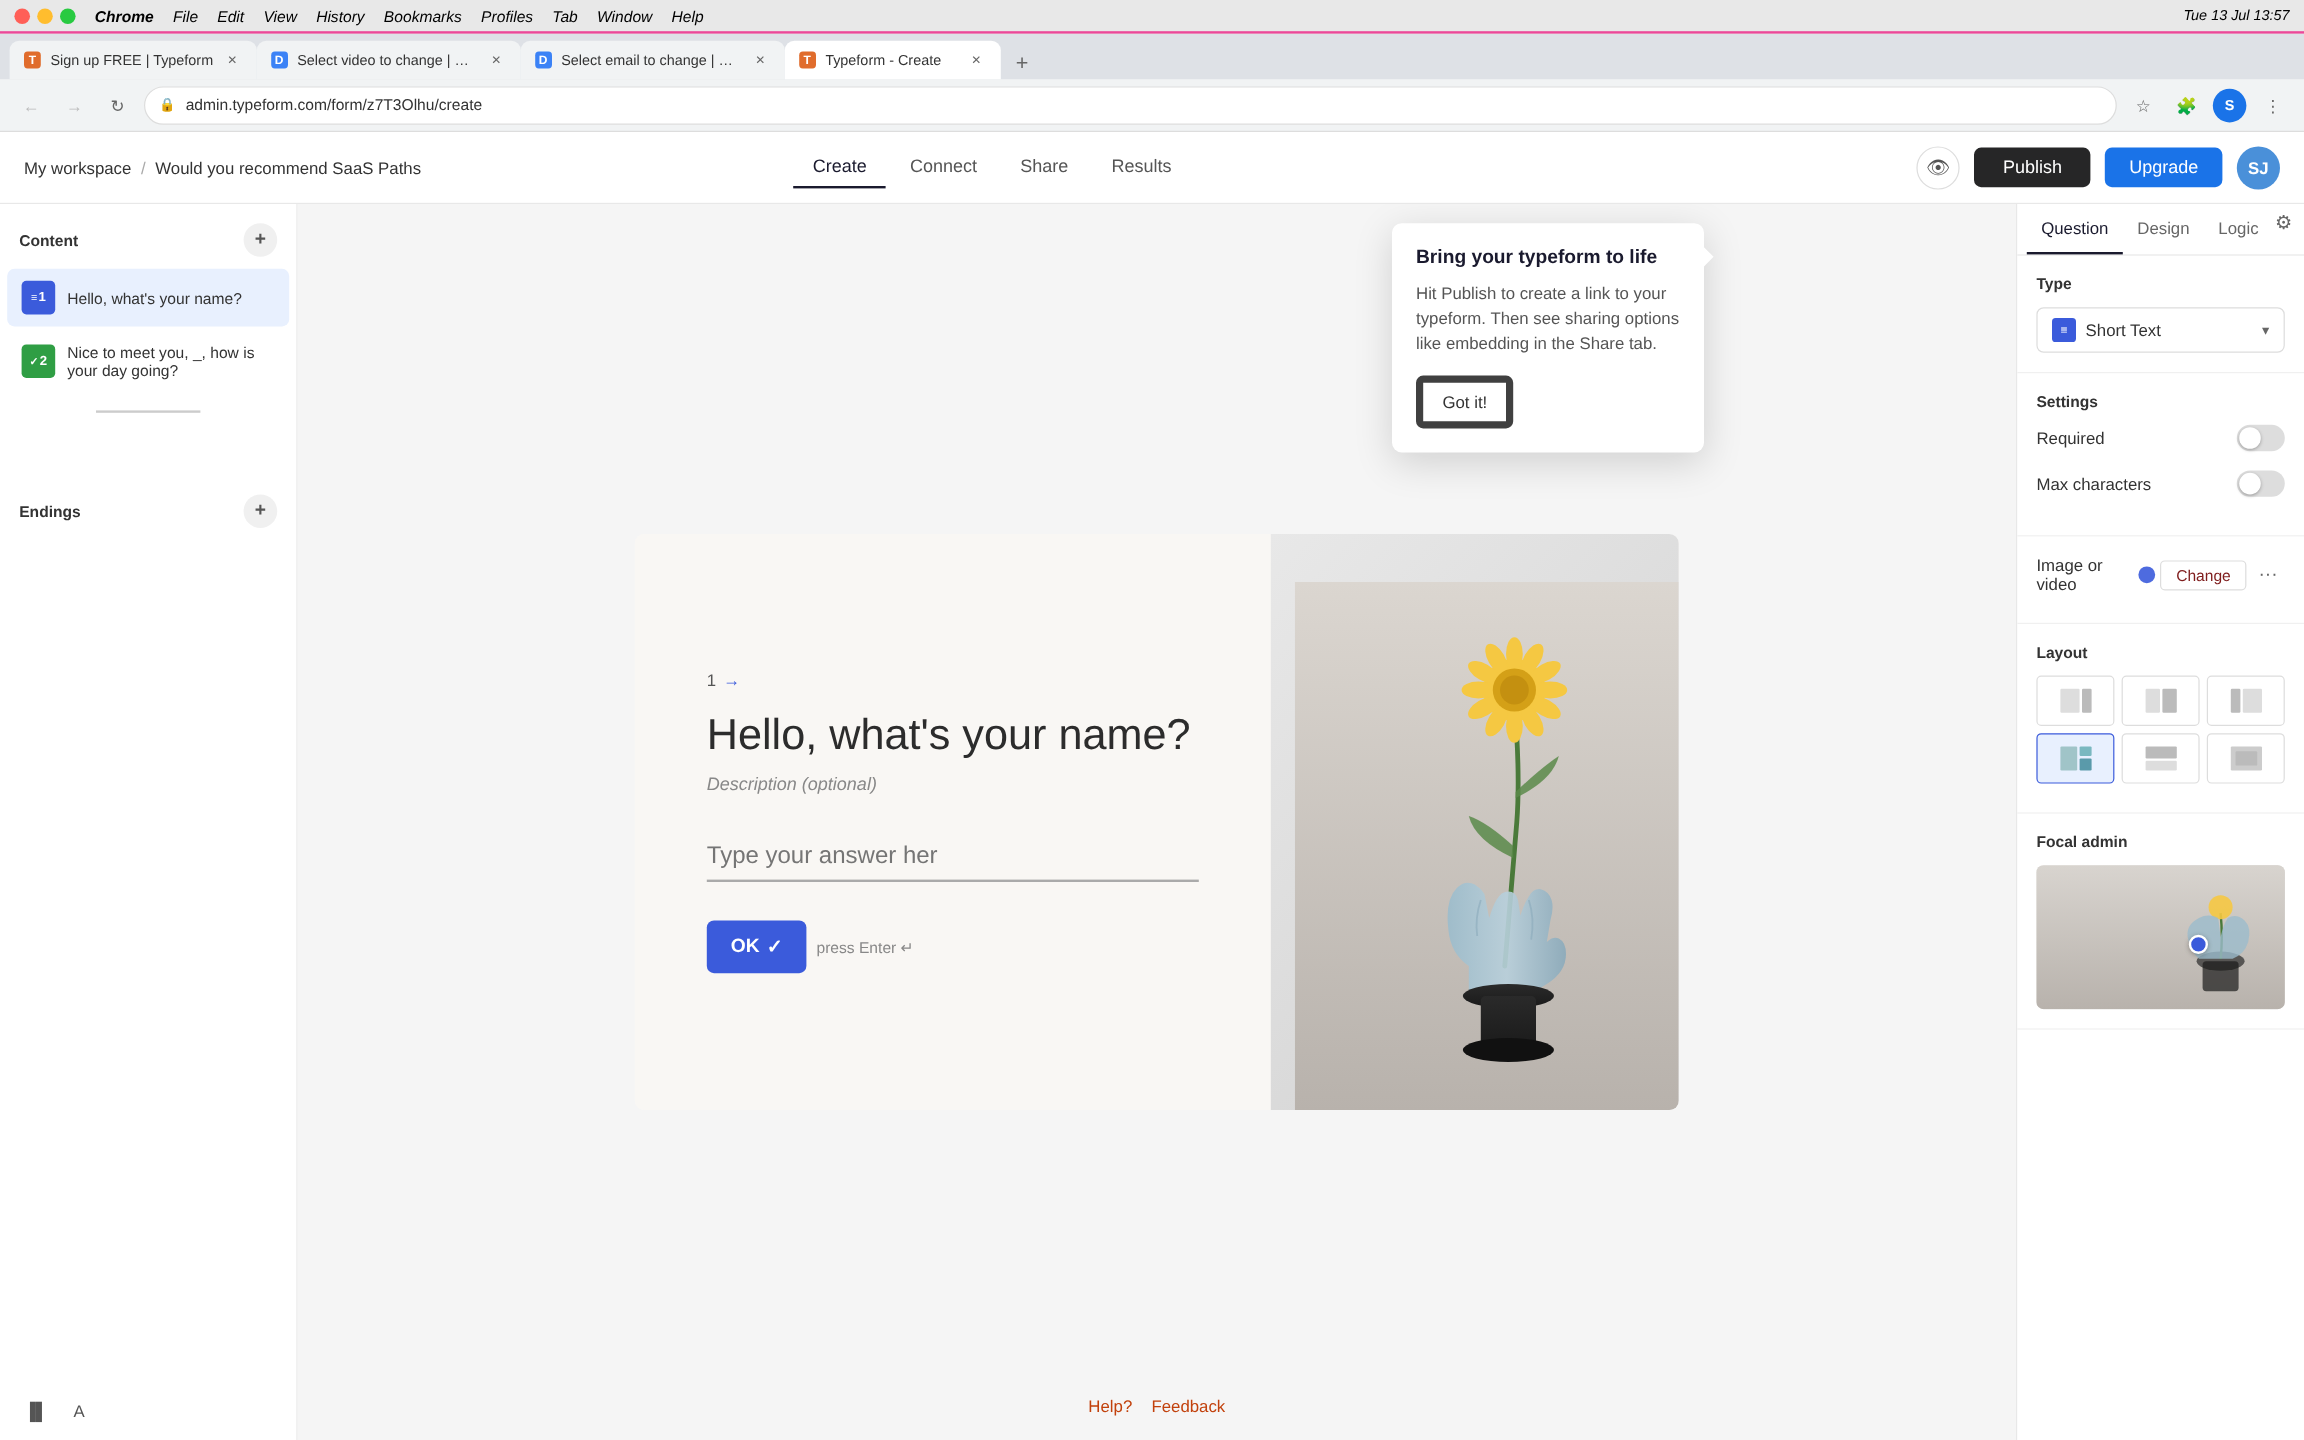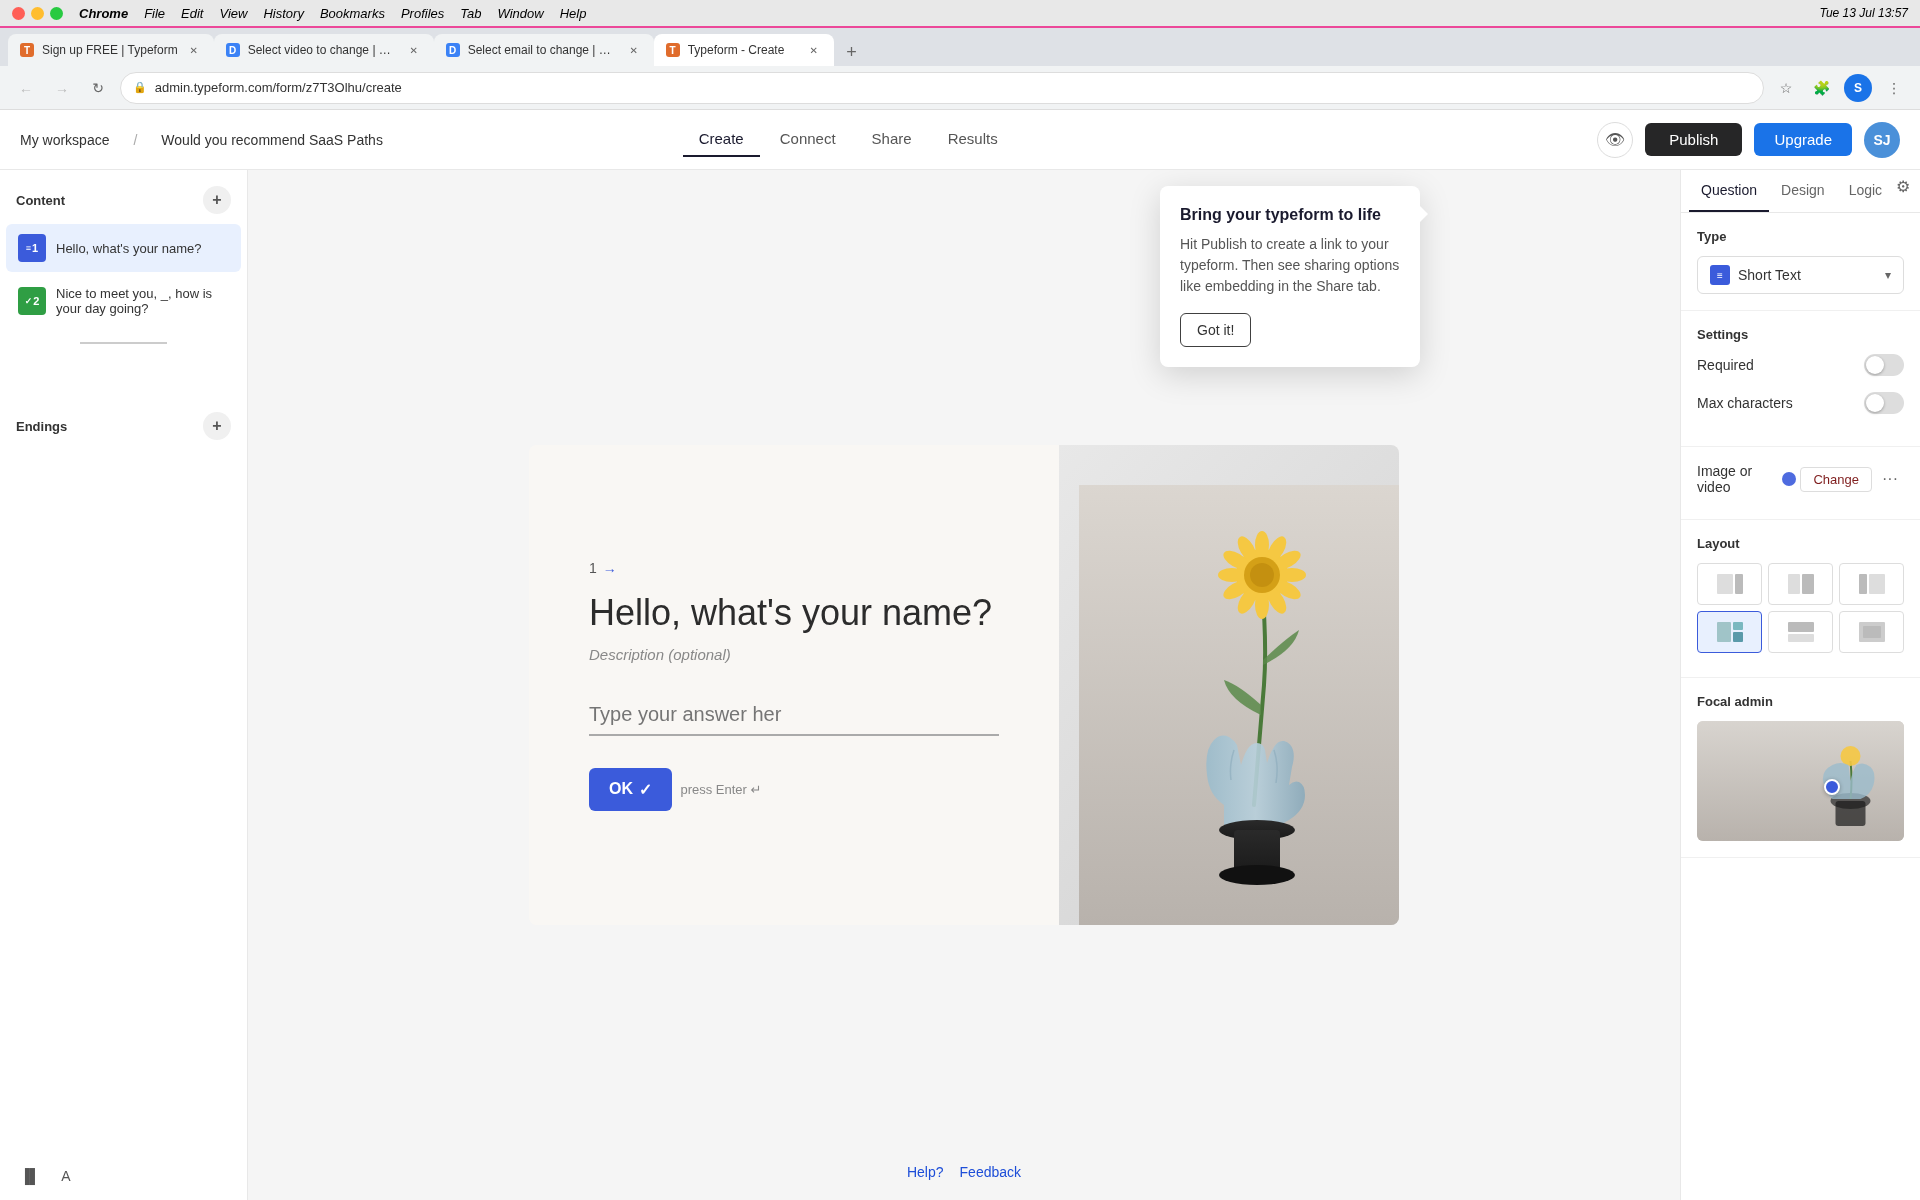--- a/index.html
+++ b/index.html
@@ -94,21 +94,21 @@
     
     .app-header {
       height: 60px;
       background: #fff;
       border-bottom: 1px solid #e8e8e8;
       display: flex;
       align-items: center;
       padding: 0 20px;
       gap: 16px;
     }
-    .breadcrumb { display: flex; align-items: center; gap: 24px; font-size: 14px; color: #666; }
+    .breadcrumb { display: flex; align-items: center; gap: 8px; font-size: 14px; color: #666; }
     .breadcrumb .workspace { color: #333; cursor: pointer; }
     .breadcrumb .separator { color: #aaa; }
     .breadcrumb .form-name { color: #333; font-weight: 500; cursor: pointer; }
     .app-header-nav { display: flex; align-items: center; gap: 4px; margin: 0 auto; }
     .nav-tab {
       padding: 8px 16px;
       font-size: 15px;
       color: #555;
       cursor: pointer;
       border-bottom: 2px solid transparent;
@@ -196,21 +196,21 @@
     .ok-btn { display: flex; align-items: center; gap: 8px; }
     .ok-button { padding: 12px 20px; background: #3b5bdb; color: #fff; border: none; border-radius: 6px; font-size: 16px; font-weight: 600; cursor: pointer; display: flex; align-items: center; gap: 6px; }
     .press-enter { font-size: 13px; color: #888; }
     .form-image {
       width: 340px;
       background: linear-gradient(135deg, #e8e8e8 0%, #d0d0d0 100%);
       position: relative;
       overflow: hidden;
       flex-shrink: 0;
     }
-    .canvas-help { font-size: 14px; color: #1d4ed8; cursor: pointer; text-decoration: none; }
+    .canvas-help { font-size: 14px; color: #c2410c; cursor: pointer; text-decoration: none; }
 
     
     .right-panel {
       width: 240px;
       background: #fff;
       border-left: 1px solid #e8e8e8;
       display: flex;
       flex-direction: column;
       overflow-y: auto;
       flex-shrink: 0;
@@ -335,21 +335,21 @@
       border-radius: 8px;
       box-shadow: 0 8px 32px rgba(0,0,0,0.15);
       padding: 20px;
       z-index: 100;
     }
     .tooltip-title { font-size: 16px; font-weight: 600; color: #1a1a2e; margin-bottom: 10px; }
     .tooltip-body { font-size: 14px; color: #555; line-height: 1.5; margin-bottom: 16px; }
     .got-it-btn {
       padding: 8px 16px;
       background: #fff;
-      border: 1px solid #404040;
+      border: 6px solid #404040;
       border-radius: 6px;
       font-size: 14px;
       color: #333;
       cursor: pointer;
       font-weight: 500;
     }
 
     
     .bottom-icons-row {
       position: absolute;

